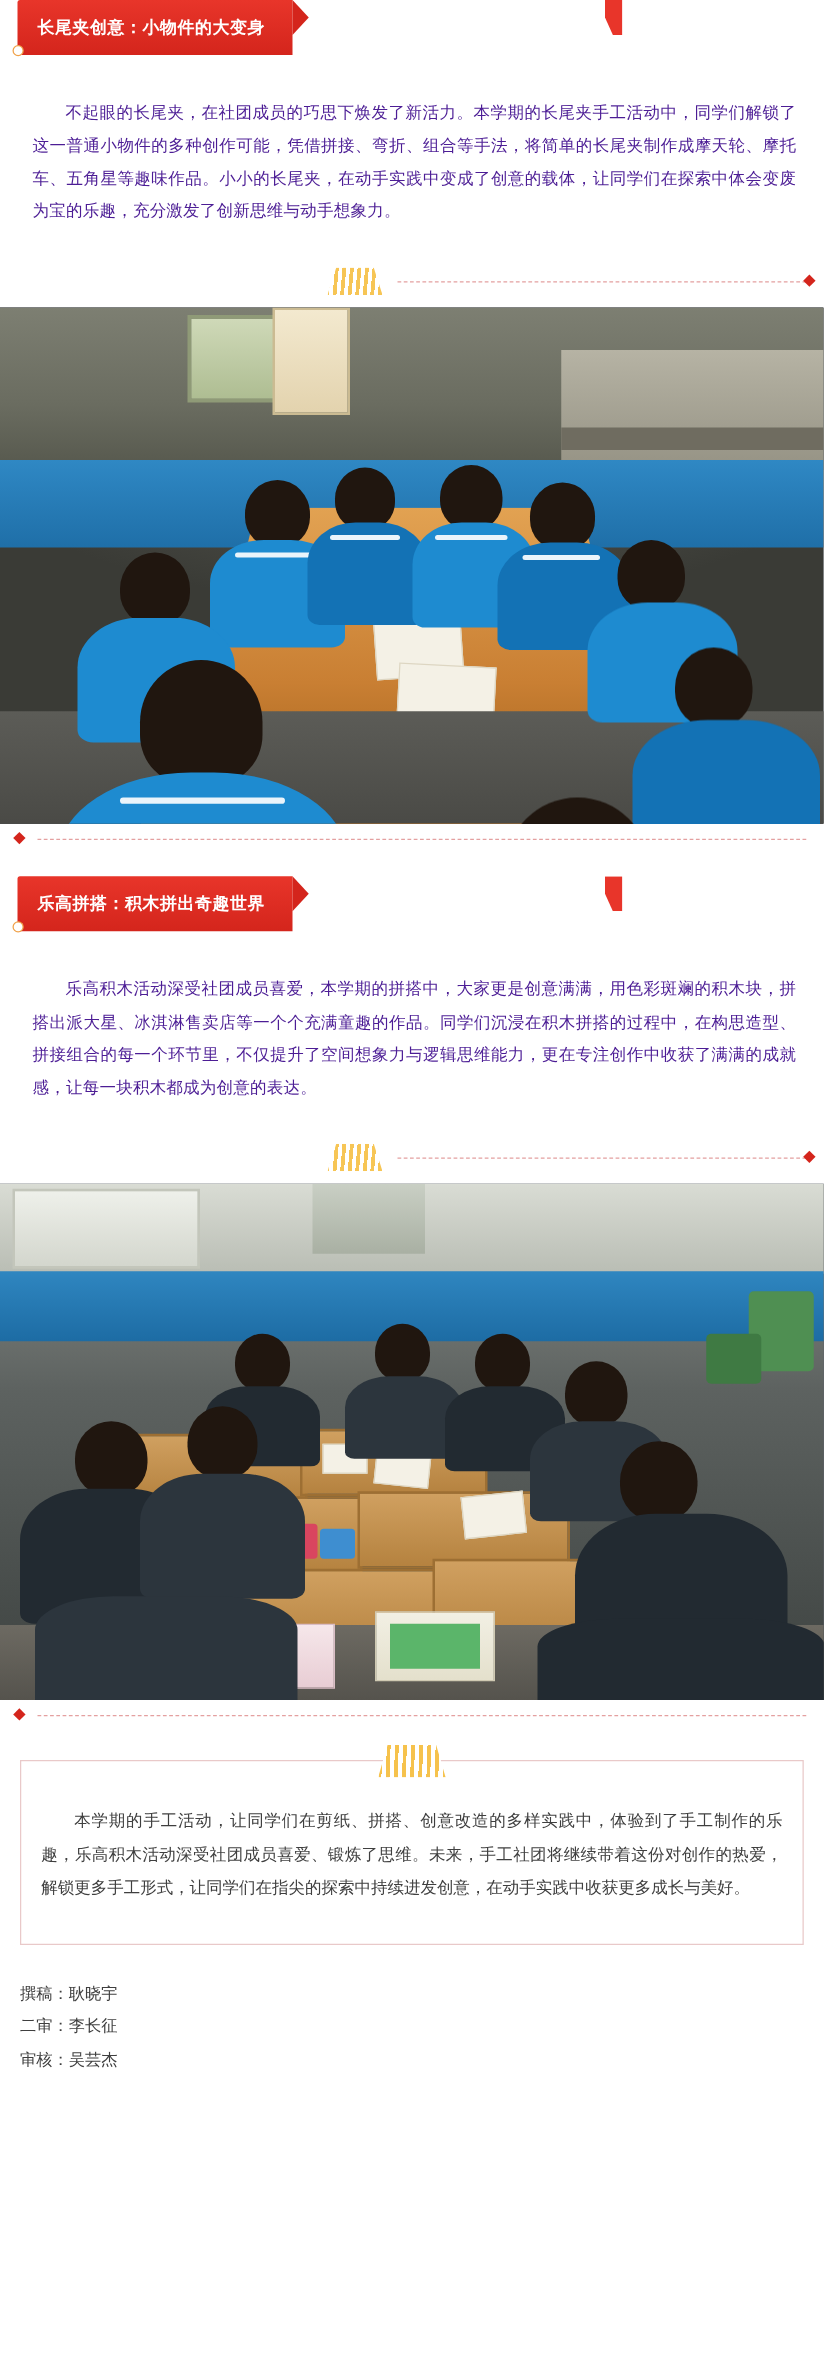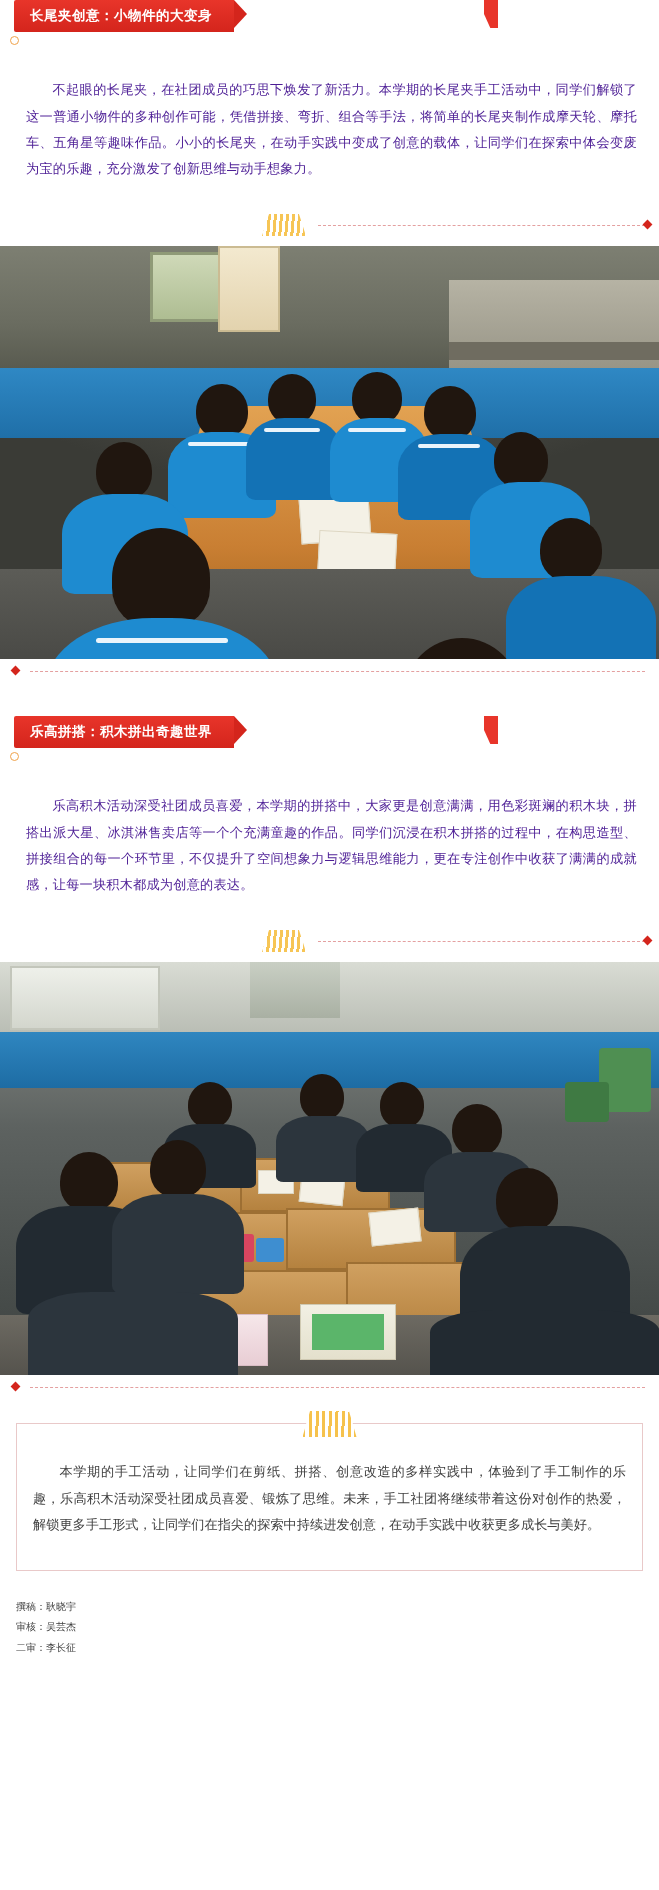--- a/index.html
+++ b/index.html
@@ -24,21 +24,21 @@
   
   .banner-wrap {
     position: relative;
     margin: 0 0 0 14px;
     height: 34px;
   }
   .banner {
     position: relative;
     display: inline-flex;
     align-items: center;
-    height: 32px;
+    height: 44px;
     padding: 0 22px 0 16px;
     background: linear-gradient(180deg, #e8352a 0%, #d4251c 100%);
     color: #ffffff;
     font-size: 13.5px;
     font-weight: bold;
     letter-spacing: 0.5px;
     border-radius: 2px 0 0 2px;
   }
   .banner::after {
     content: "";
@@ -244,21 +244,21 @@
     text-align: justify;
     text-indent: 2em;
     color: #3f3f3f;
   }
 
   
   .credits {
     margin: 26px 16px 14px 16px;
   }
   .credit-line {
-    font-size: 10px;
+    font-size: 13px;
     line-height: 2.05;
     color: #3f3f3f;
   }
 </style>
 </head>
 <body>
 
 <div class="page">
 
   <div class="banner-wrap">
@@ -326,21 +326,21 @@
 
     <div class="head" style="left:404px; top:392px; width:116px; height:116px; border-radius:50% 50% 40% 40%;"></div>
 
   </div>
 
   <div class="divider-bottom">
     <span class="dia"></span>
     <span class="dline"></span>
   </div>
 
-  <div class="banner-wrap" style="margin-top:31px;">
+  <div class="banner-wrap" style="margin-top:16px;">
     <span class="banner">乐高拼搭：积木拼出奇趣世界</span>
     <span class="banner-tail t2"></span>
   </div>
   <div style="position:relative;height:14px;">
     <span class="ring" style="top:2px;"></span>
   </div>
 
   <div class="para-block">
     <p class="para">乐高积木活动深受社团成员喜爱，本学期的拼搭中，大家更是创意满满，用色彩斑斓的积木块，拼搭出派大星、冰淇淋售卖店等一个个充满童趣的作品。同学们沉浸在积木拼搭的过程中，在构思造型、拼接组合的每一个环节里，不仅提升了空间想象力与逻辑思维能力，更在专注创作中收获了满满的成就感，让每一块积木都成为创意的表达。</p>
   </div>
@@ -407,17 +407,17 @@
     <span class="dline"></span>
   </div>
 
   <div class="summary-wrap">
     <span class="summary-fan"></span>
     <p class="summary-text">本学期的手工活动，让同学们在剪纸、拼搭、创意改造的多样实践中，体验到了手工制作的乐趣，乐高积木活动深受社团成员喜爱、锻炼了思维。未来，手工社团将继续带着这份对创作的热爱，解锁更多手工形式，让同学们在指尖的探索中持续进发创意，在动手实践中收获更多成长与美好。</p>
   </div>
 
   <div class="credits">
     <div class="credit-line">撰稿：耿晓宇</div>
+    <div class="credit-line">二审：李长征</div>
     <div class="credit-line">审核：吴芸杰</div>
-    <div class="credit-line">二审：李长征</div>
   </div>
 
 </div>
 
 </body></html>

